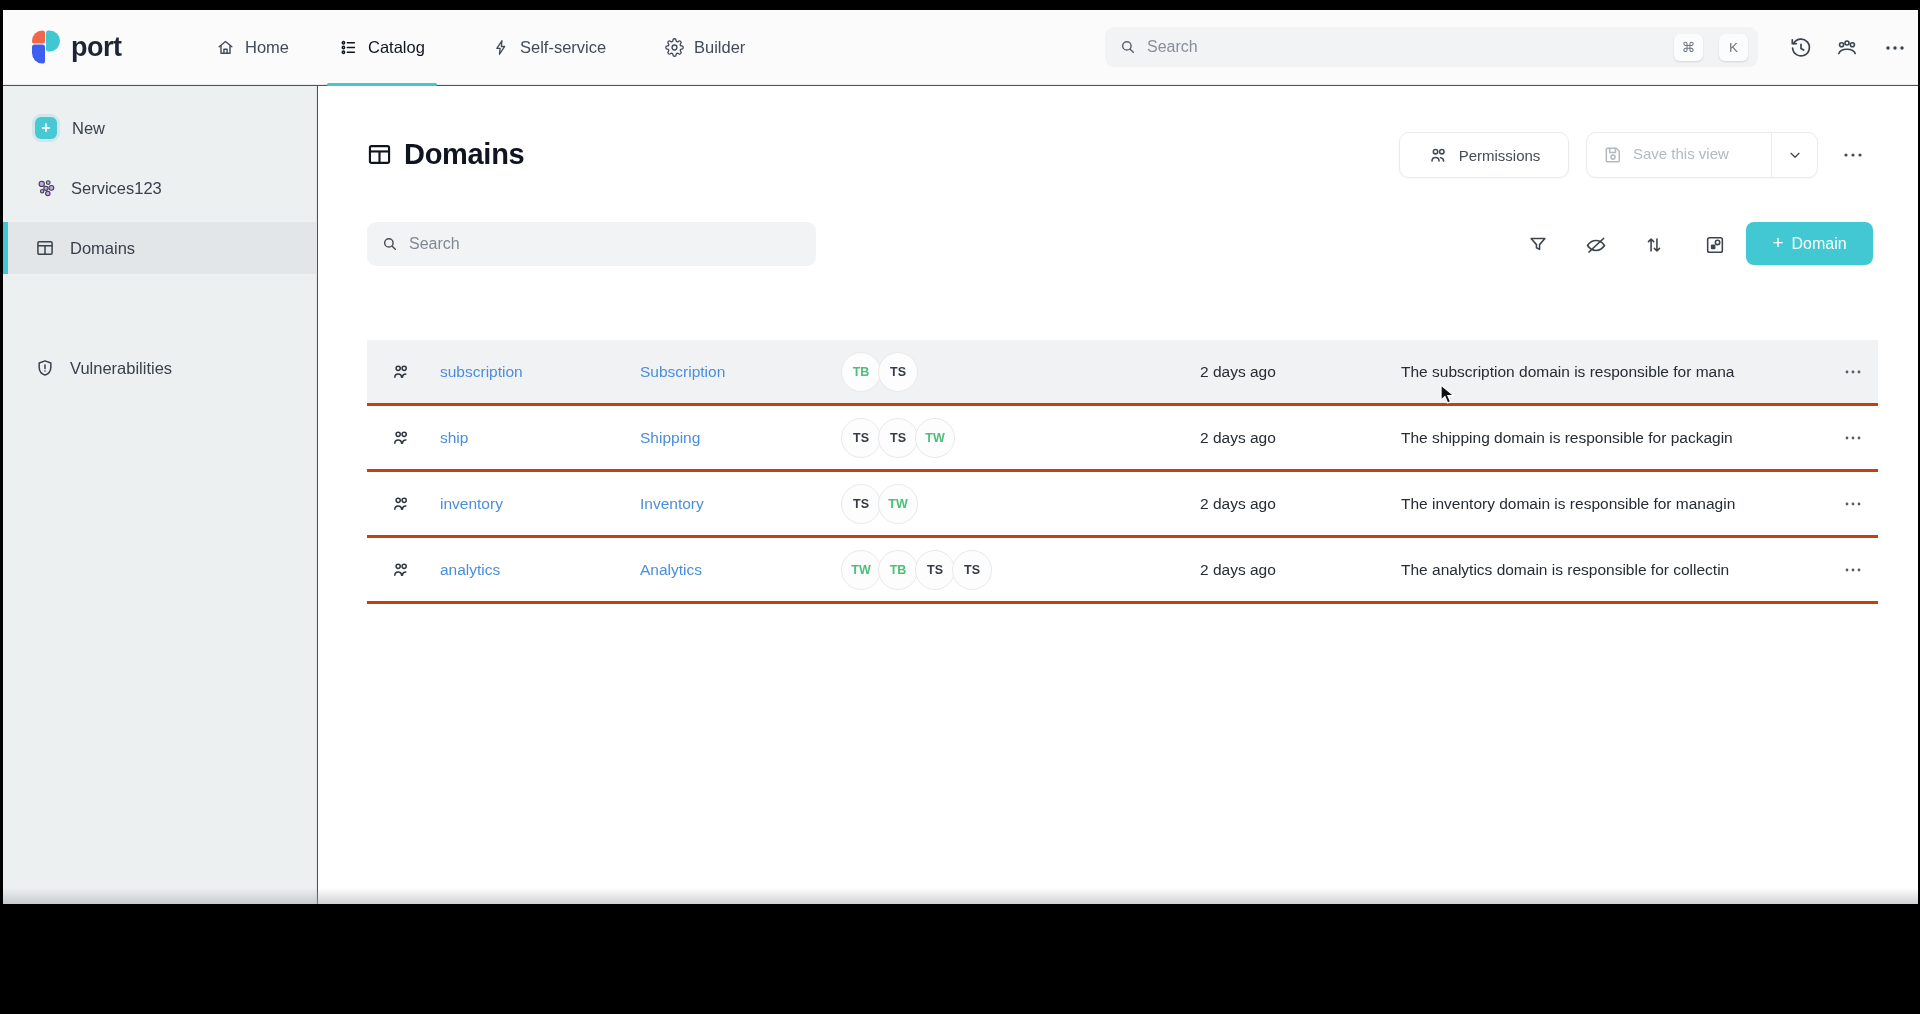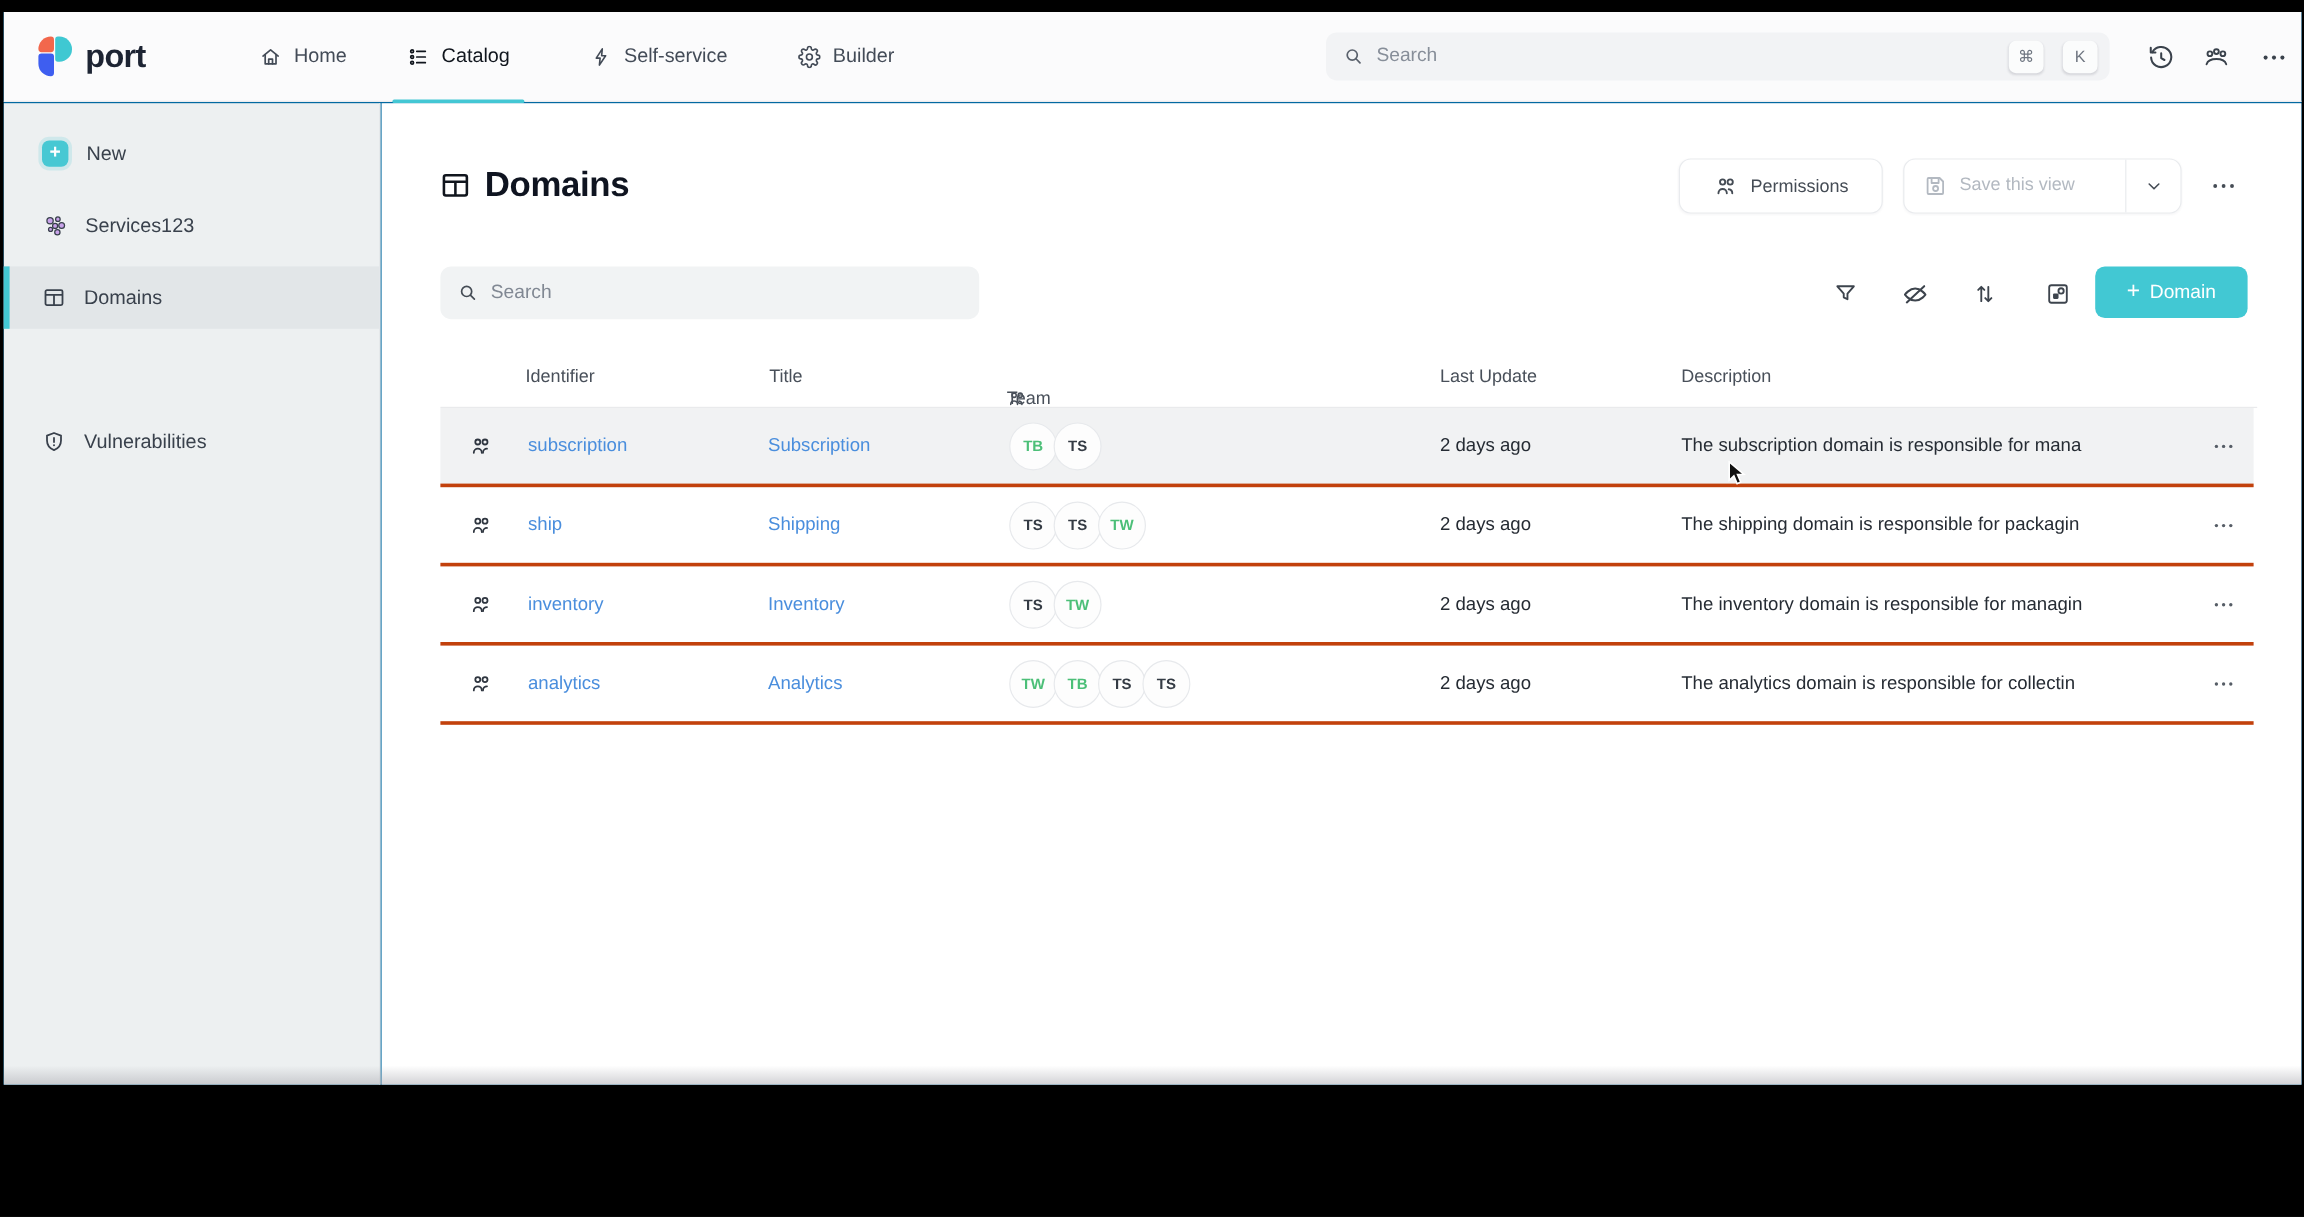--- a/index.html
+++ b/index.html
@@ -382,37 +382,20 @@
           <circle cx="14.8" cy="9.2" r="2.4"></circle>
         </svg>
         </span>
     </button>
 
     <button class="btn-domain">
       <span class="plus">+</span>
       <span>Domain</span>
     </button>
 
-    <div class="thead">
-      <span class="th-identifier">Identifier</span>
-      <span class="th-title">Title</span>
-      <span class="th-team">
-        <span>
-          <svg width="17" height="17" viewBox="0 0 24 24" fill="none" stroke-width="1.8" stroke-linecap="round">
-            <circle cx="8.6" cy="7.6" r="2.5"></circle>
-              <circle cx="15.8" cy="7.6" r="2.5"></circle>
-            <path d="M4.6 18.4c0-2.4 1.8-4.1 4-4.1s4 1.7 4 4.1"></path>
-              <path d="M14.4 14.5c2 .2 3.4 1.8 3.4 3.9"></path>
-          </svg>
-          </span>
-        <span>Team</span>
-      </span>
-      <span class="th-update">Last Update</span>
-      <span class="th-desc">Description</span>
-    </div>
 
     <div class="trow r0 hovered">
       <span class="cell-icon">
         <svg width="20" height="20" viewBox="0 0 24 24" fill="none" stroke-width="1.8" stroke-linecap="round">
           <circle cx="8.6" cy="7.6" r="2.5"></circle>
             <circle cx="15.8" cy="7.6" r="2.5"></circle>
           <path d="M4.6 18.4c0-2.4 1.8-4.1 4-4.1s4 1.7 4 4.1"></path>
             <path d="M13.8 18.4c0-2.4 1.8-4.1 4-4.1"></path>
         </svg>
         </span>

